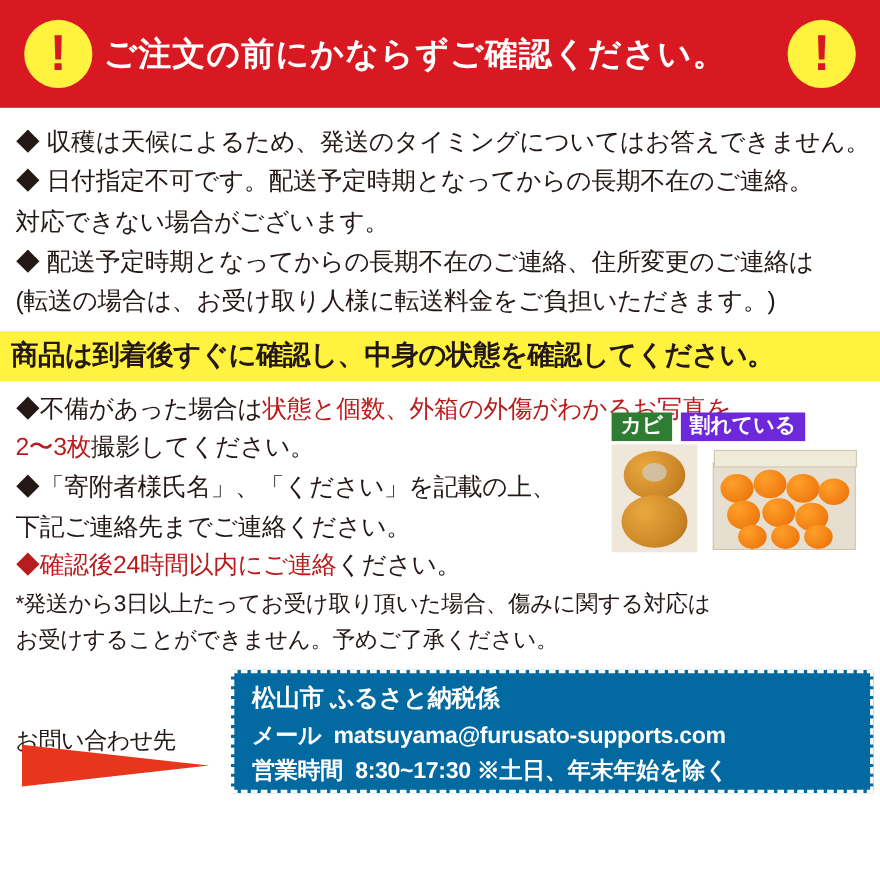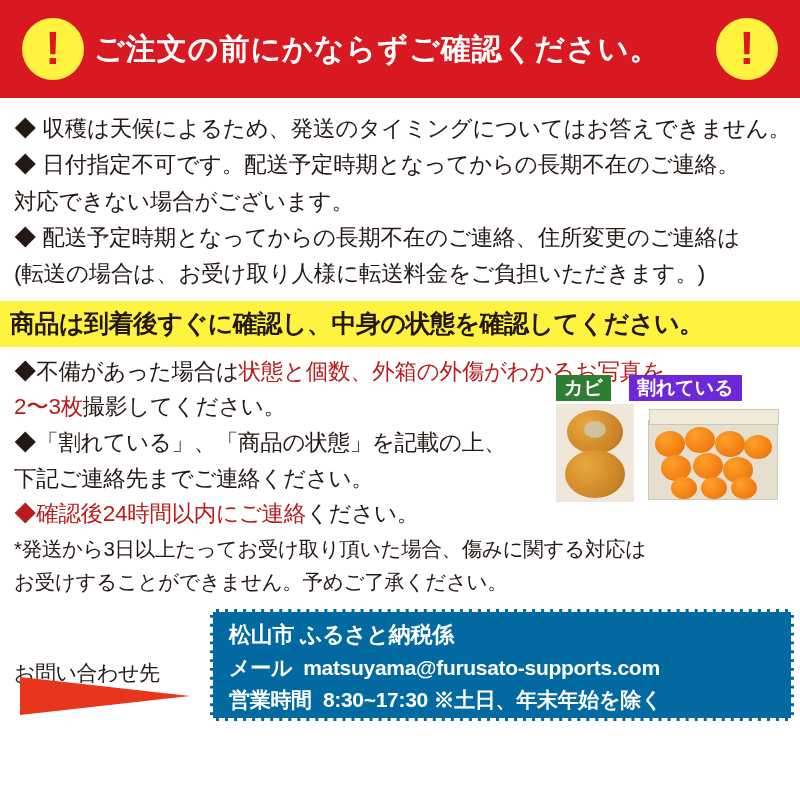--- a/index.html
+++ b/index.html
@@ -95,21 +95,21 @@
 
   
   .photos {
     position: absolute;
     right: 12px;
     top: 28px;
     width: 232px;
   }
   .photo-labels {
     display: flex;
-    gap: 18px;
+    gap: 8px;
   }
   .tag {
     color: #ffffff;
     font-size: 19px;
     font-weight: bold;
     padding: 2px 8px 3px 8px;
     line-height: 1.15;
     white-space: nowrap;
   }
   .tag.green { background: #2f7d32; }
@@ -259,21 +259,21 @@
             <div class="or" style="width:26px;height:22px;left:22px;top:56px;"></div>
             <div class="or" style="width:26px;height:22px;left:52px;top:56px;"></div>
             <div class="or" style="width:26px;height:22px;left:82px;top:56px;"></div>
           </div>
         </div>
       </div>
     </div>
 
     <p><span>◆不備があった場合は</span><span class="red">状態と個数、外箱の外傷がわかるお写真を</span></p>
     <p><span class="red">2〜3枚</span><span>撮影してください。</span></p>
-    <p>◆「割れている」、「商品の状態」を記載の上、</p>
+    <p>◆「寄附者様氏名」、「ください」を記載の上、</p>
     <p>下記ご連絡先までご連絡ください。</p>
     <p><span class="red">◆確認後24時間以内にご連絡</span><span>ください。</span></p>
     <p class="small-note">*発送から3日以上たってお受け取り頂いた場合、傷みに関する対応は</p>
     <p class="small-note">お受けすることができません。予めご了承ください。</p>
   </div>
 
   <div class="contact-wrap">
     <div class="contact-label">お問い合わせ先</div>
     <div class="arrow"></div>
     <div class="contact-box">

